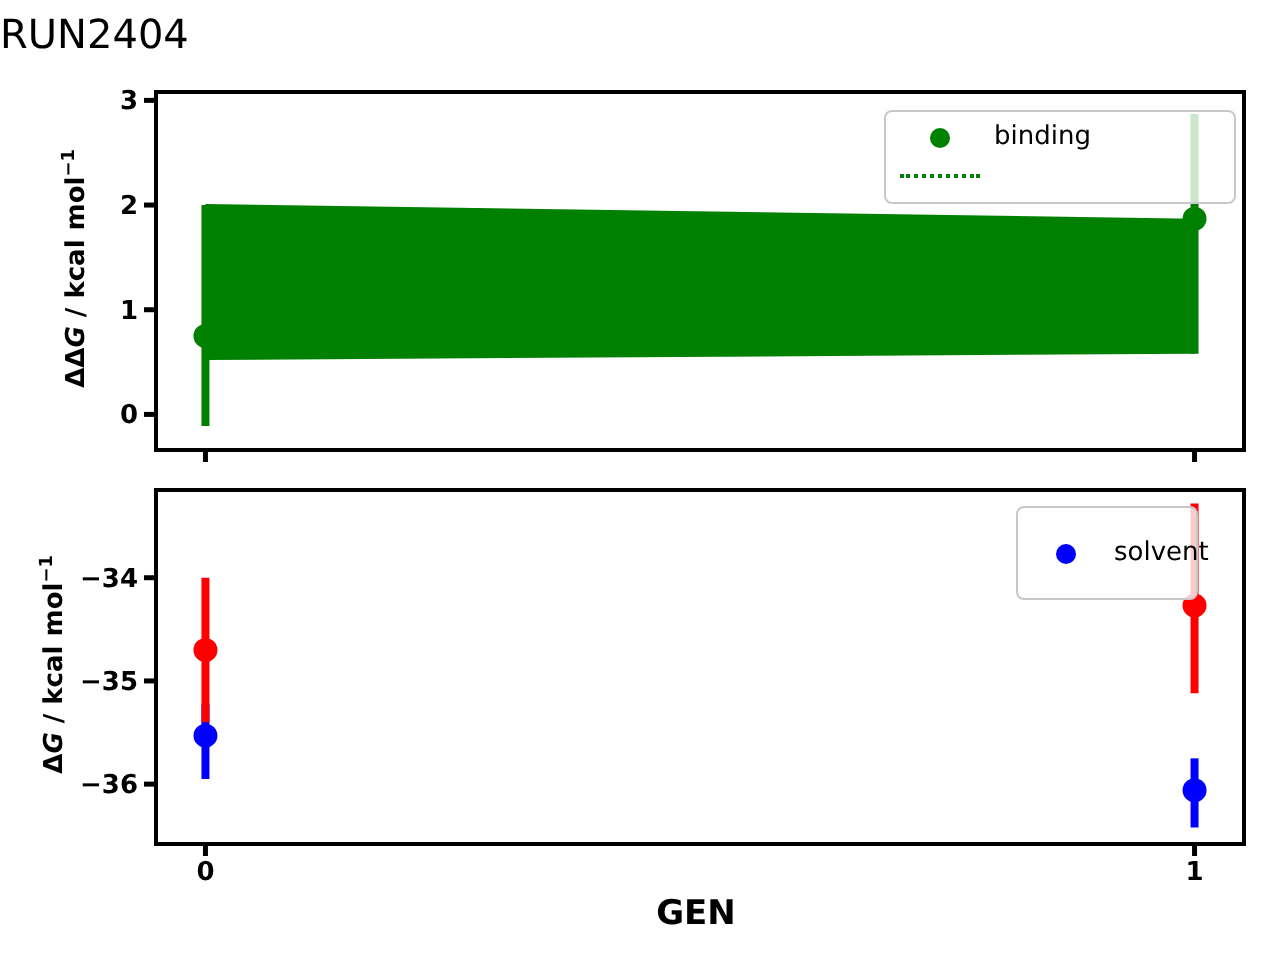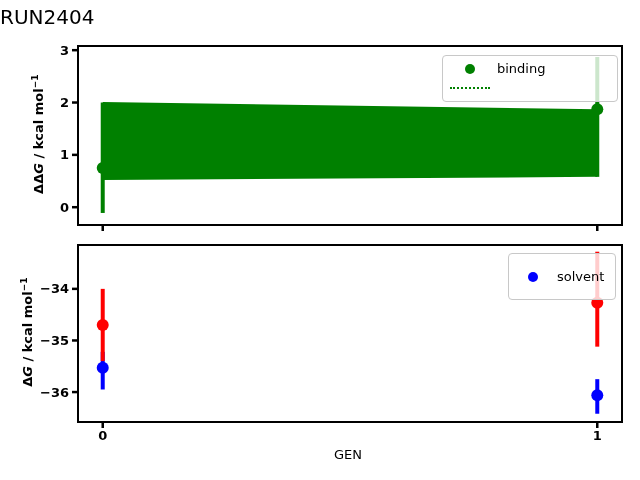--- a/index.html
+++ b/index.html
@@ -21,34 +21,34 @@
     position:absolute;width:200px;text-align:center;
     transform:rotate(-90deg);
     font-size:13px;font-weight:bold;white-space:pre;
   }
   .ylab sup{font-size:9px;}
   #ylab-top{left:-62px;top:126px;}
   #ylab-bottom{left:-73px;top:324px;}
   .xlab{
     position:absolute;left:348px;top:447px;
     transform:translateX(-50%);
-    font-size:13px;font-weight:normal;
+    font-size:17px;font-weight:bold;
   }
   .legend{
     position:absolute;
     background:rgba(255,255,255,0.8);
     border:1px solid #c8c8c8;
     border-radius:4px;
     box-sizing:border-box;
     padding:3px 6px;
     display:flex;flex-direction:column;justify-content:space-around;
     font-size:13px;
   }
   #legend-top{left:442px;top:55px;width:176px;height:47px;}
-  #legend-bottom{left:508px;top:253px;width:108px;height:47px;}
+  #legend-bottom{left:508px;top:253px;width:91px;height:47px;}
   .lrow{display:flex;align-items:center;height:20px;}
   .lhandle{width:42px;display:flex;align-items:center;justify-content:center;flex:none;}
   #legend-bottom .lhandle{width:36px;}
   .ldot{width:10px;height:10px;border-radius:50%;background:#888;}
   .lline{width:40px;border-top:2px dotted #888;height:0;}
   .ltext{margin-left:6px;white-space:nowrap;}
 </style>
 </head>
 <body>
 

